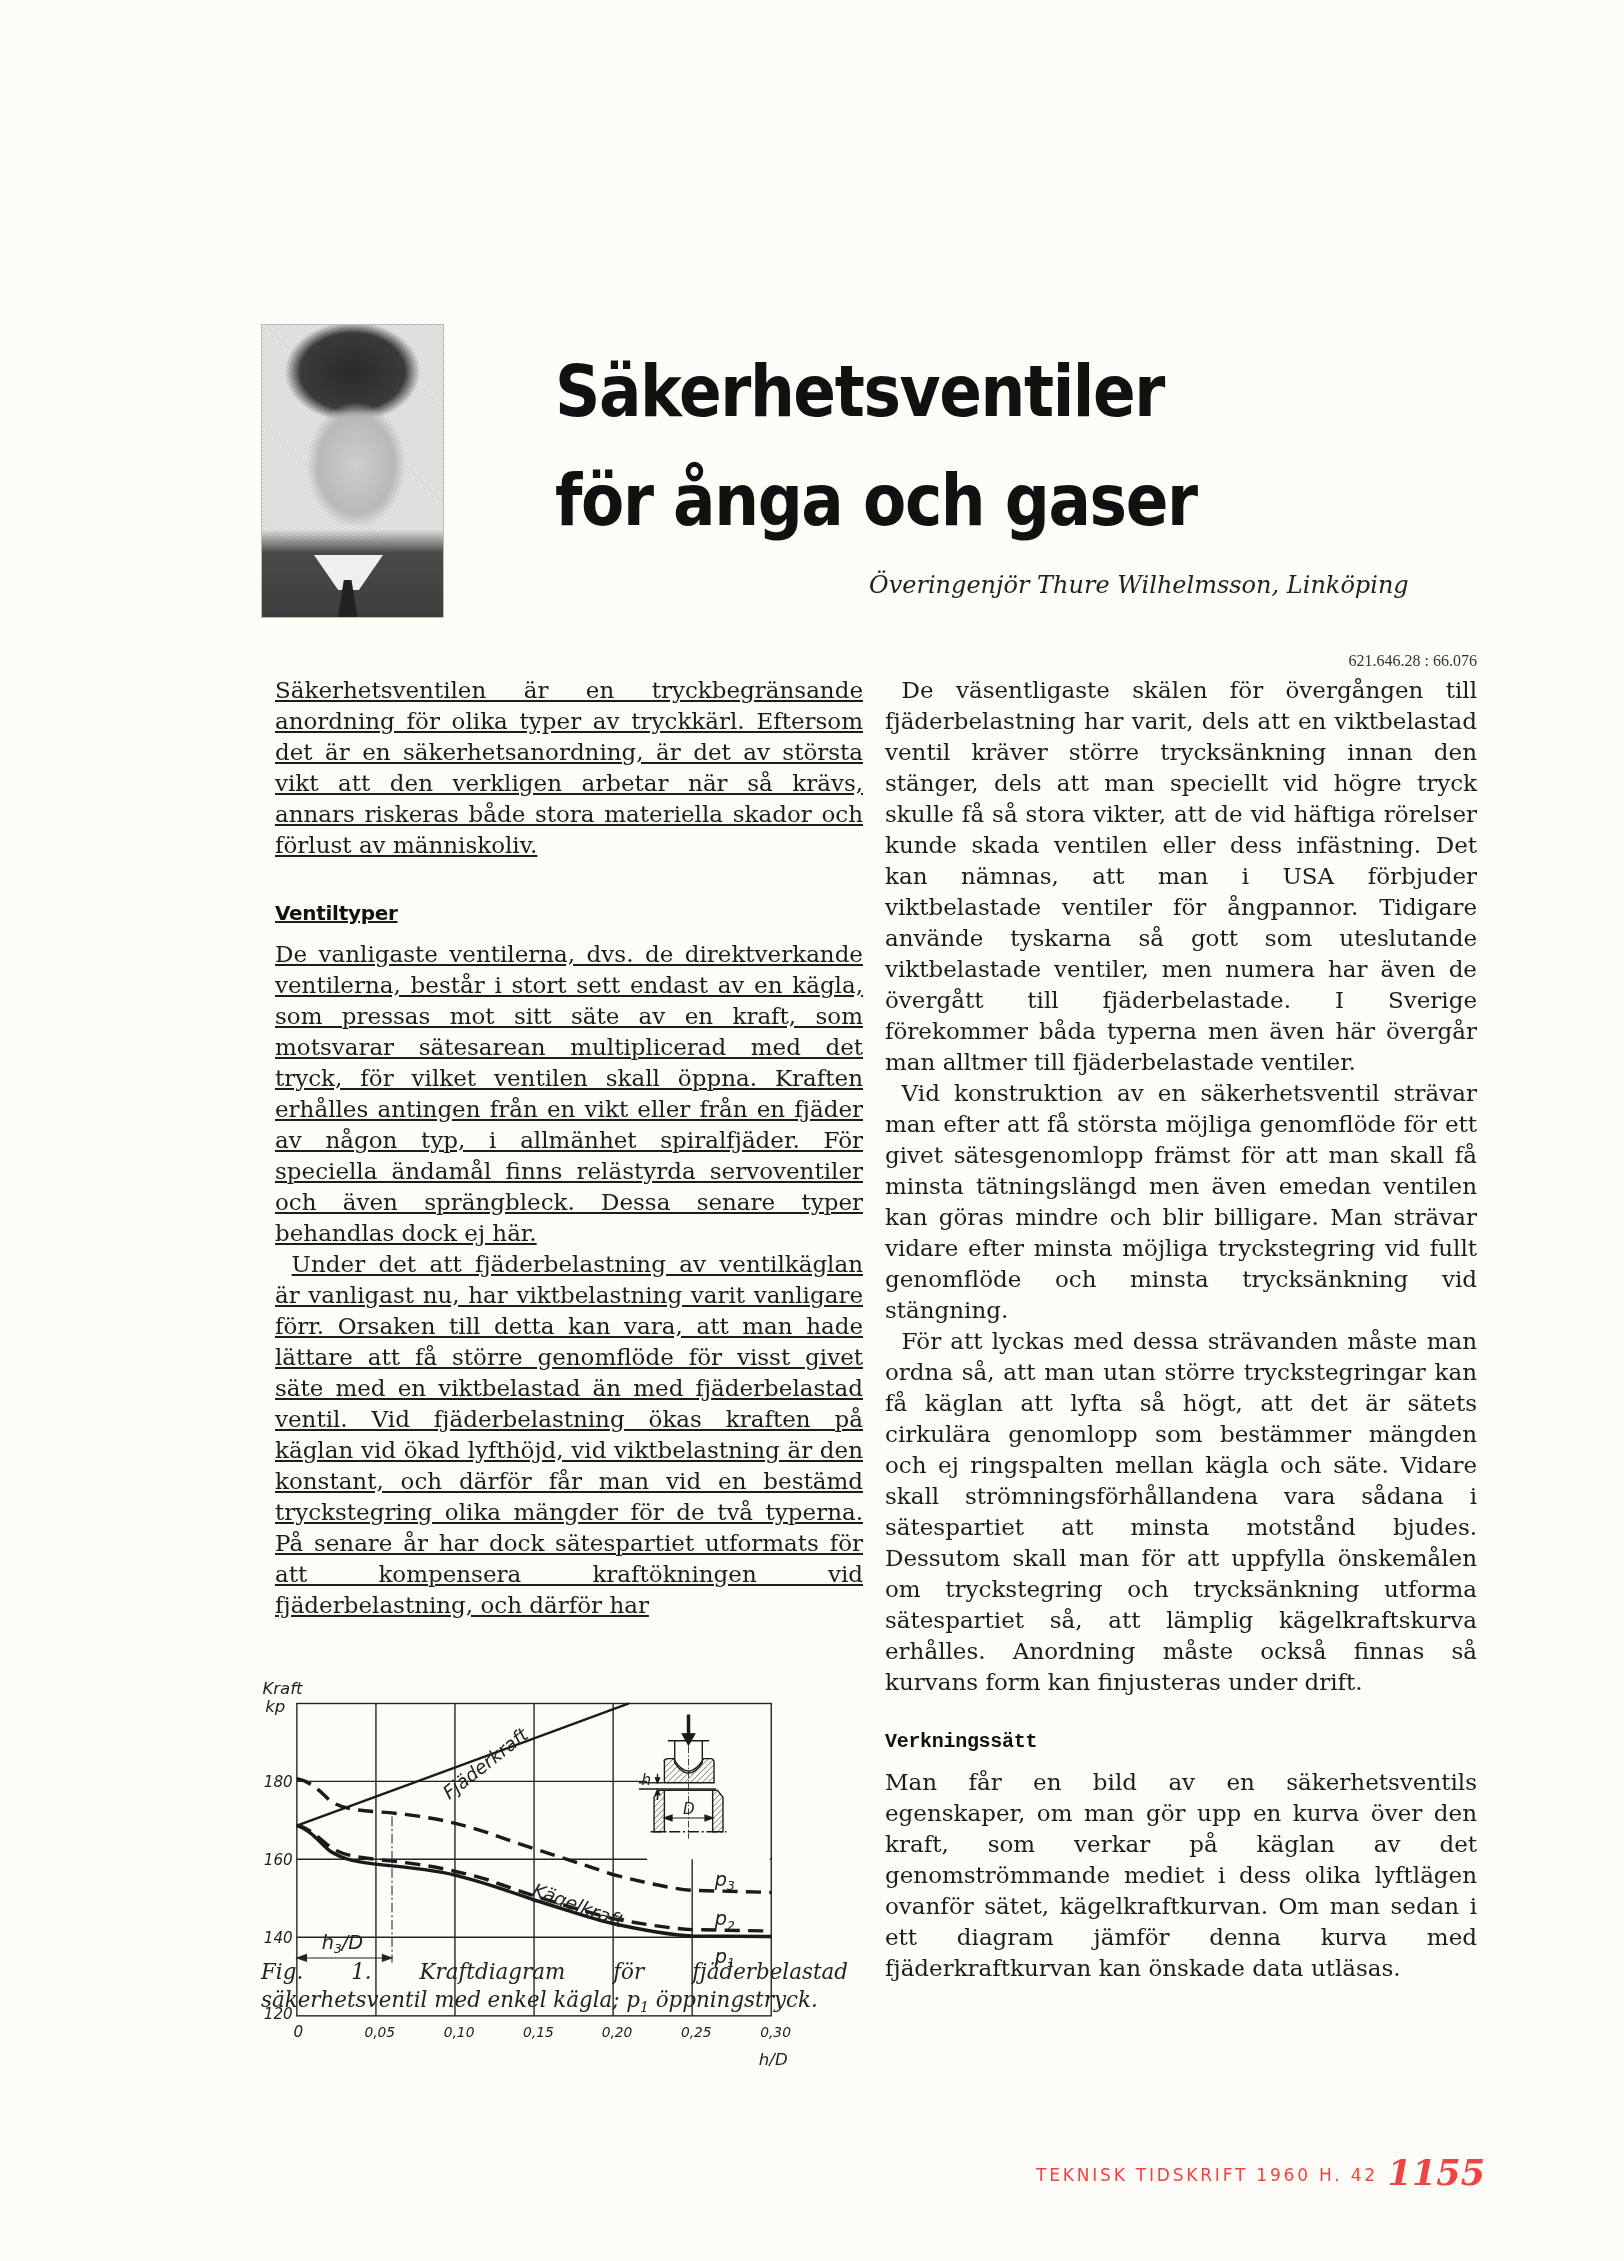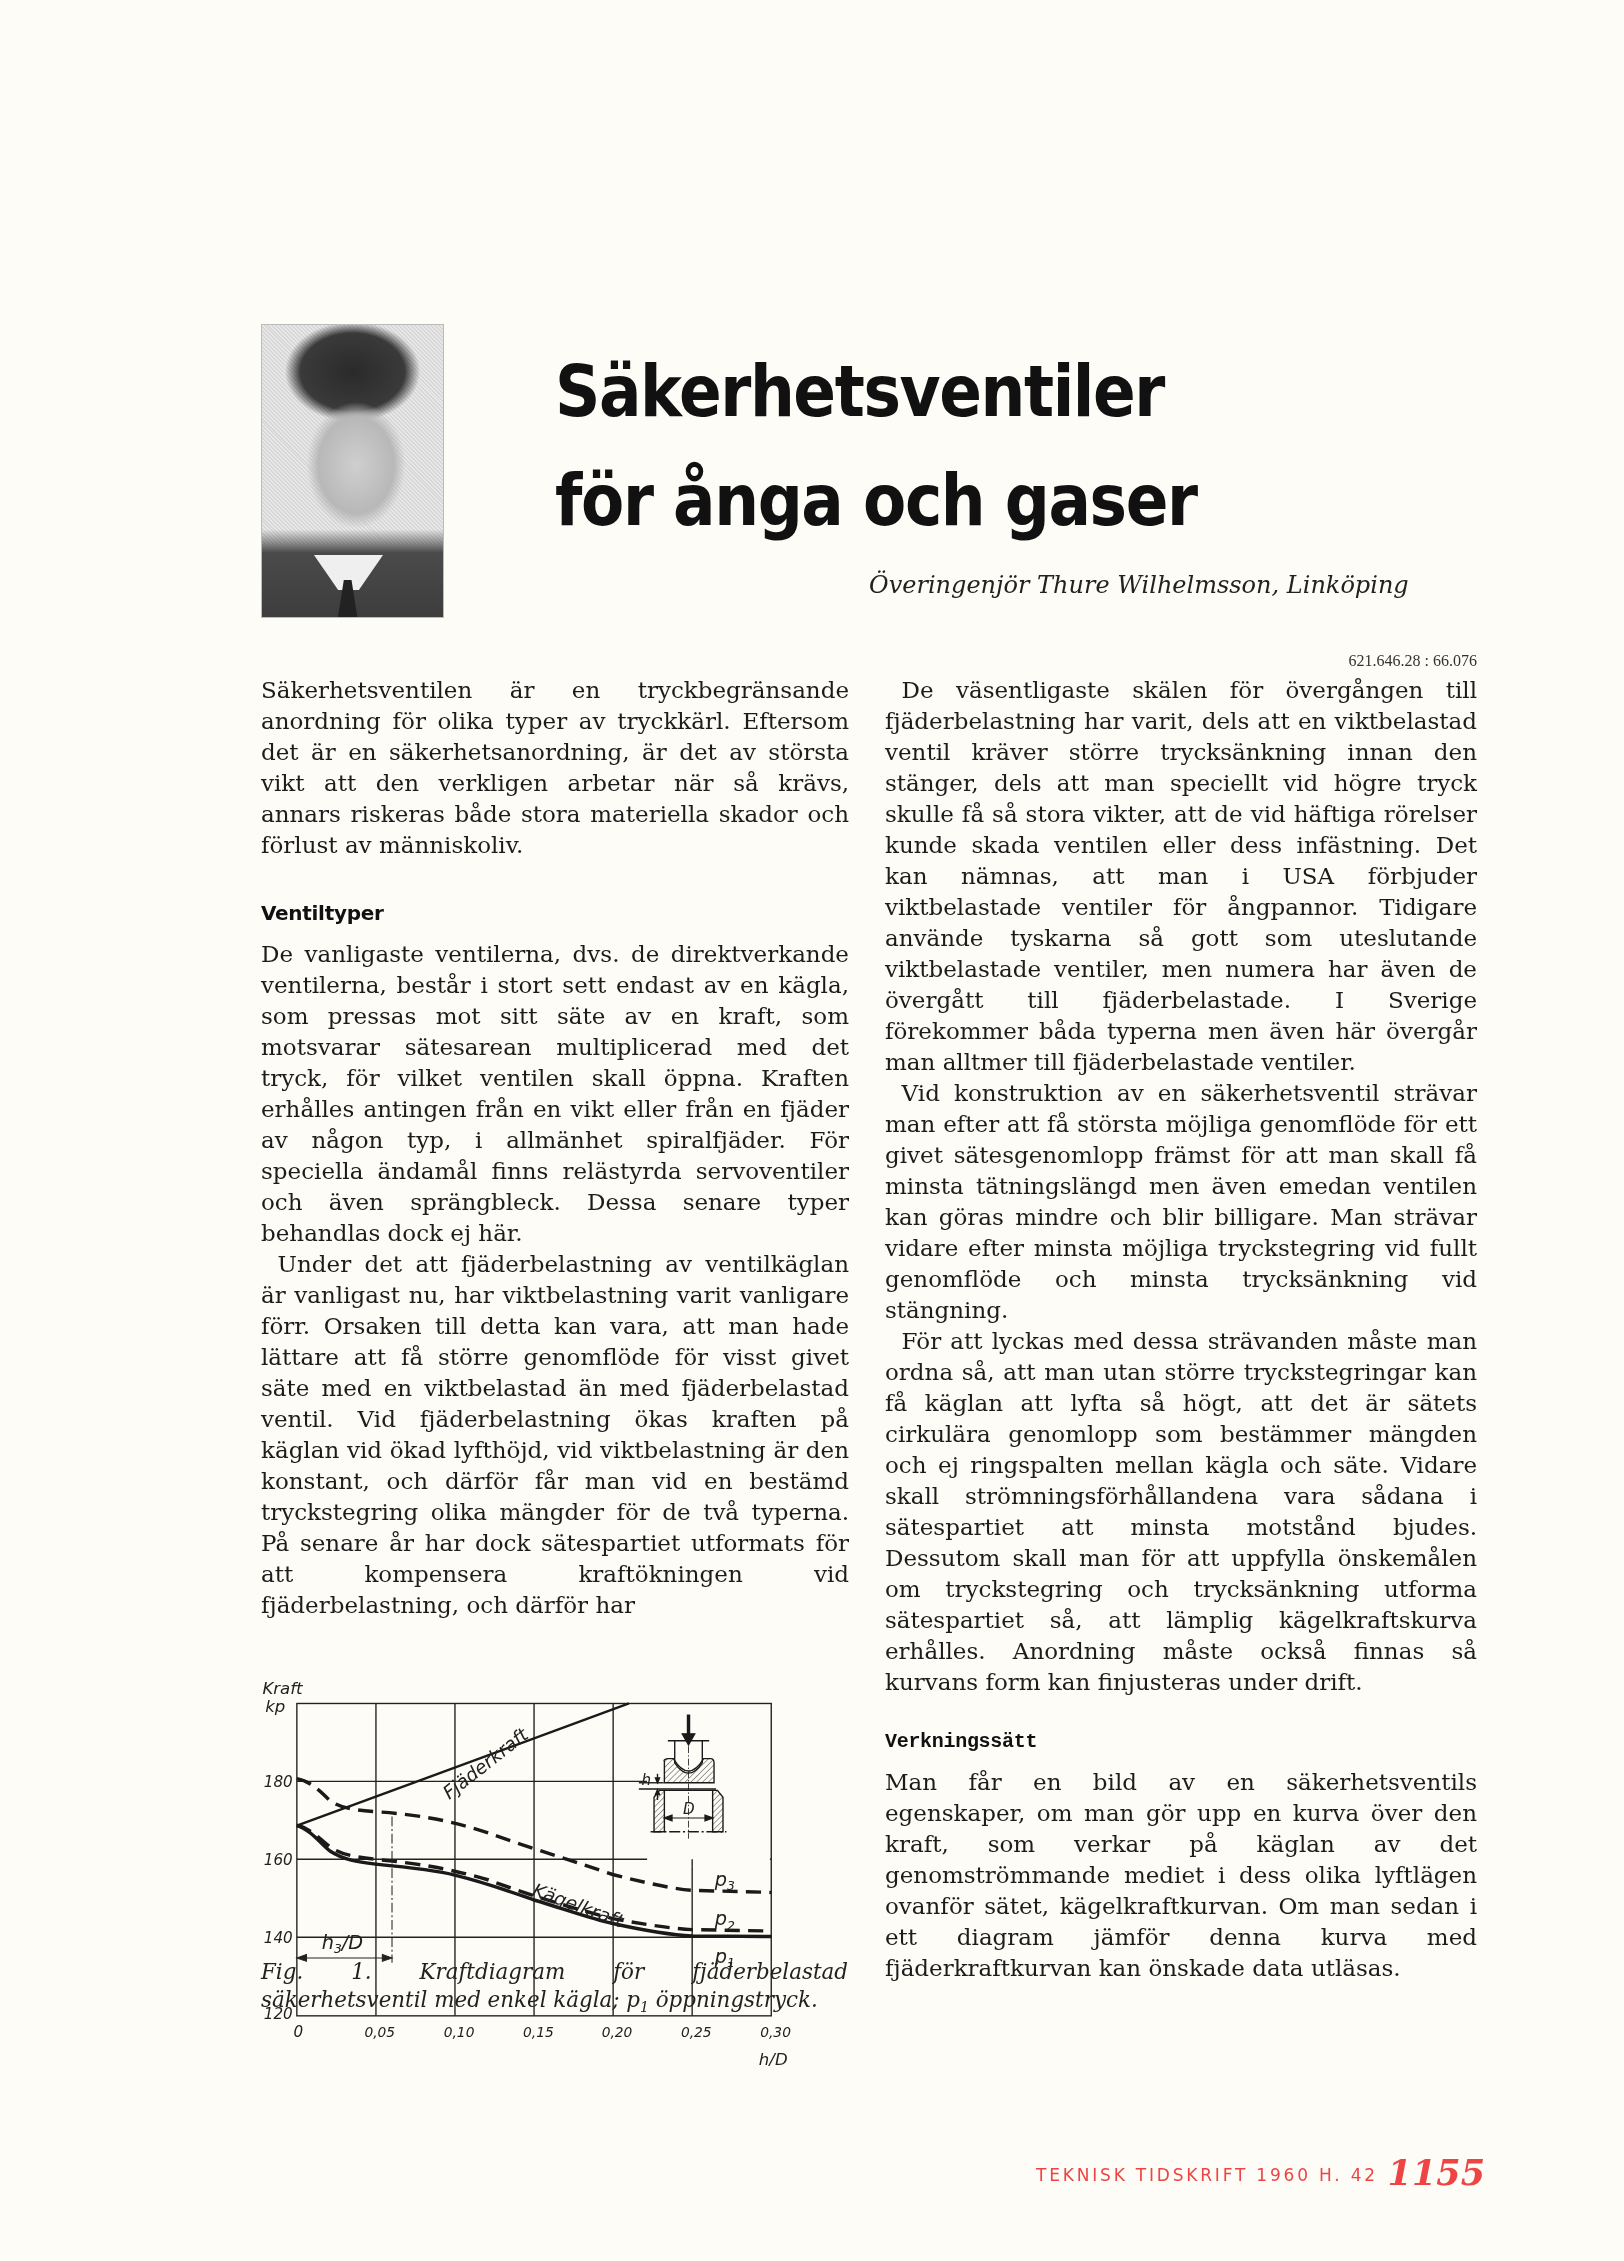--- a/index.html
+++ b/index.html
@@ -44,21 +44,21 @@
   }
   .udc {
     left: 1173px; top: 652px; width: 304px; text-align: right;
     font-family: "Liberation Serif", serif; font-size: 16px; color: #333;
   }
 
   
   .col { font-size: 23px; line-height: 31px; text-align: justify; color: #1c1c1c; }
   .col p { margin: 0; }
   .col p.indent { text-indent: 16.6px; }
-  .col-left { left: 261px; top: 675px; width: 588px; }
+  .col-left { left: 275px; top: 675px; width: 588px; text-decoration: underline; }
   .col-right { left: 885px; top: 675px; width: 592px; }
 
   .heading {
     font-family: "DejaVu Sans", "Liberation Sans", sans-serif;
     font-weight: bold; font-size: 20px; color: #111; letter-spacing: -0.3px;
   }
 
   
   .chart-svg { left: 261px; top: 1673px; width: 593px; height: 414px; }
   .chart-svg text { font-family: "DejaVu Sans", "Liberation Sans", sans-serif; font-style: italic; fill: #222; }

